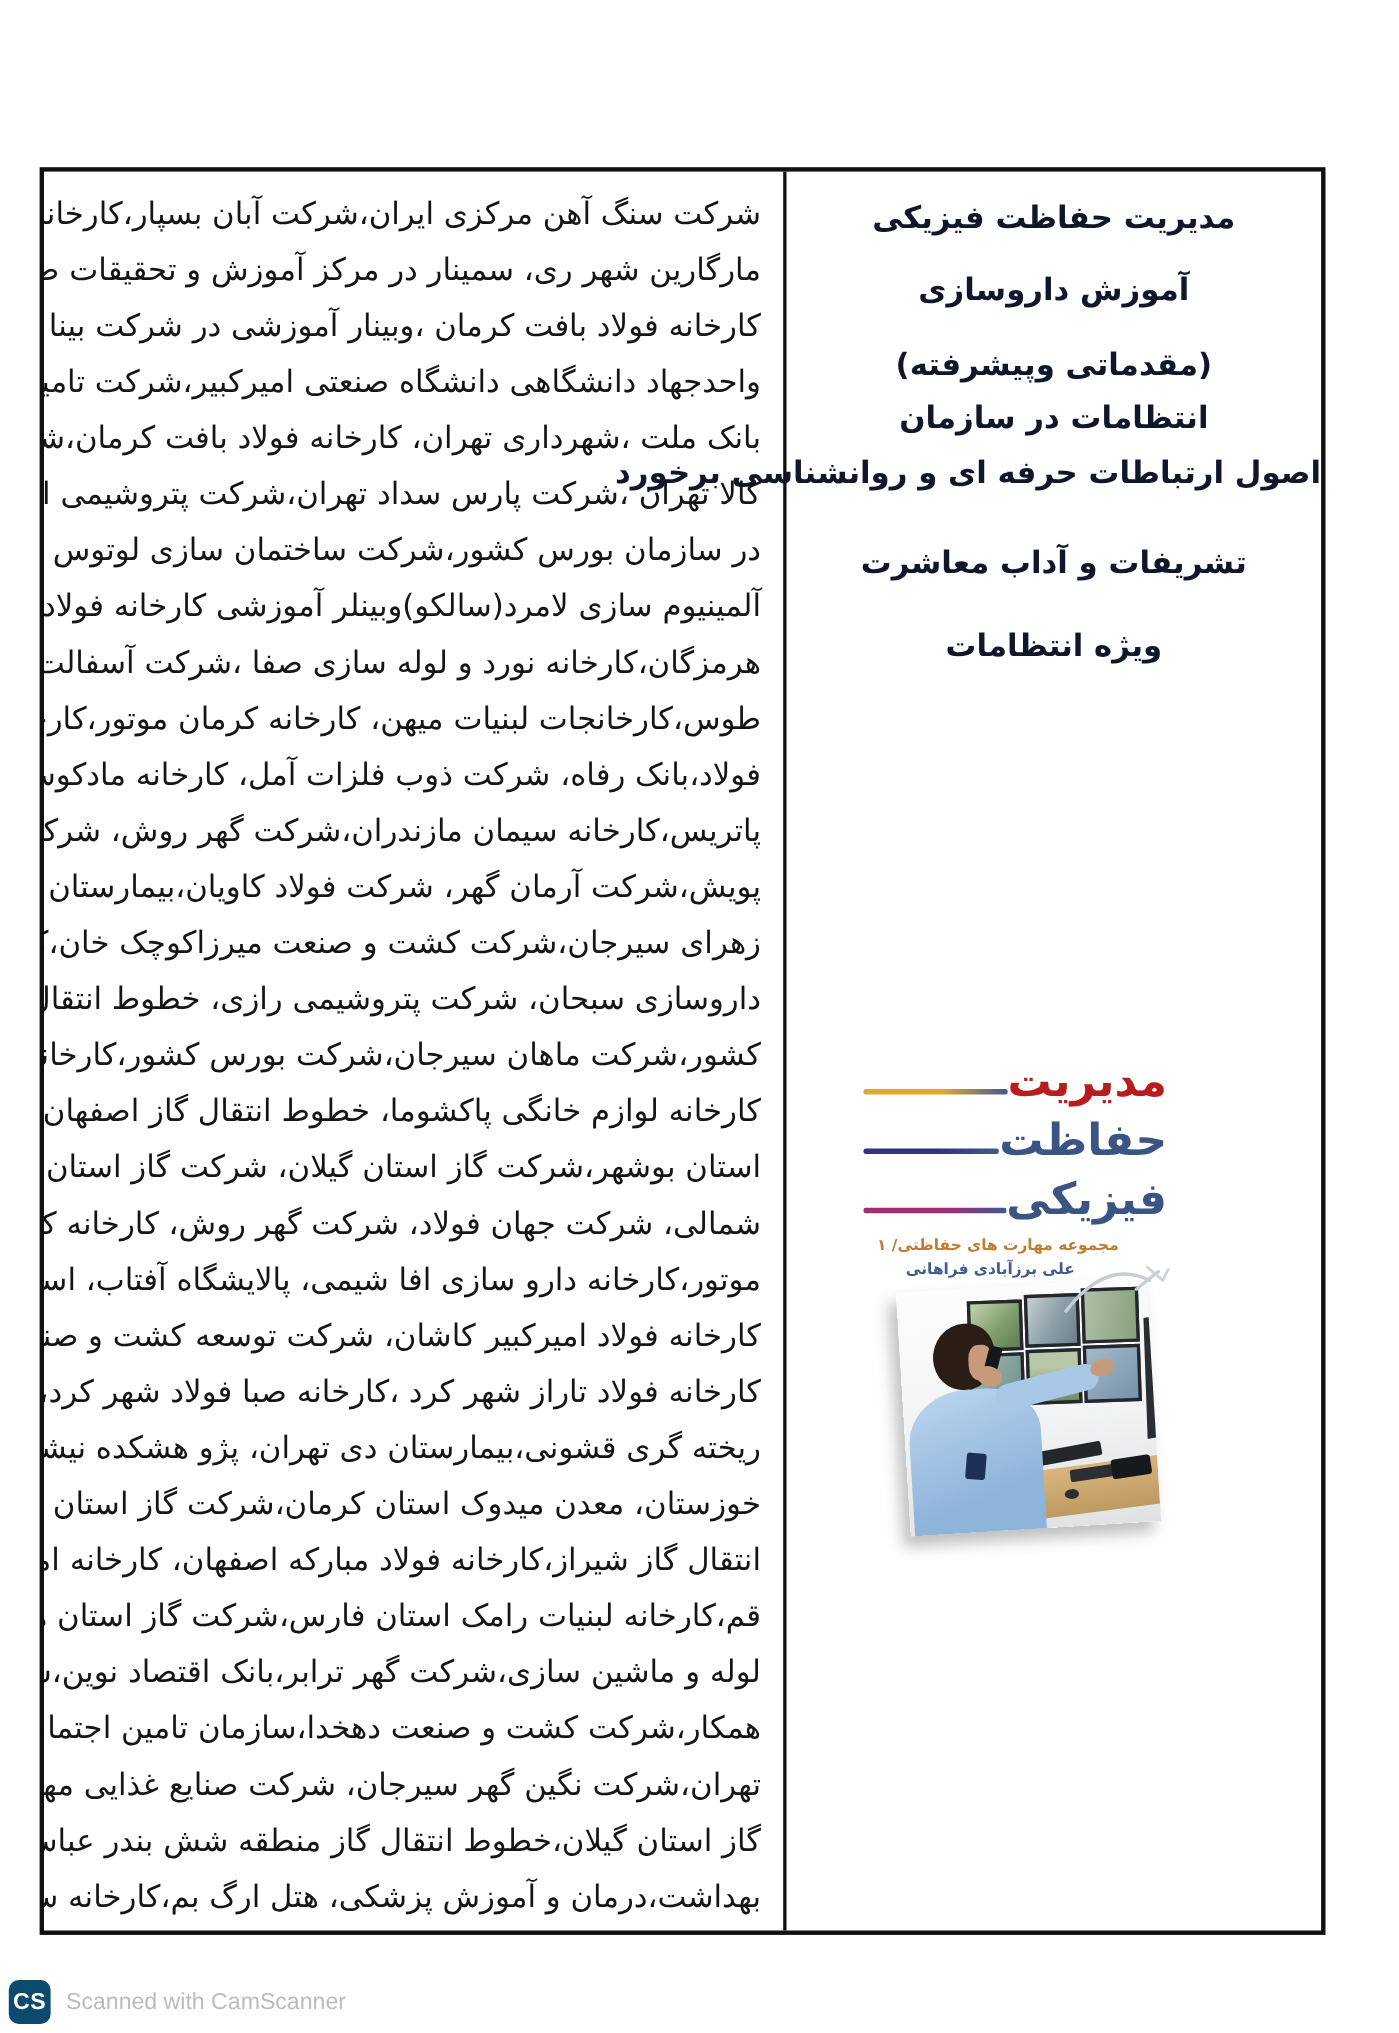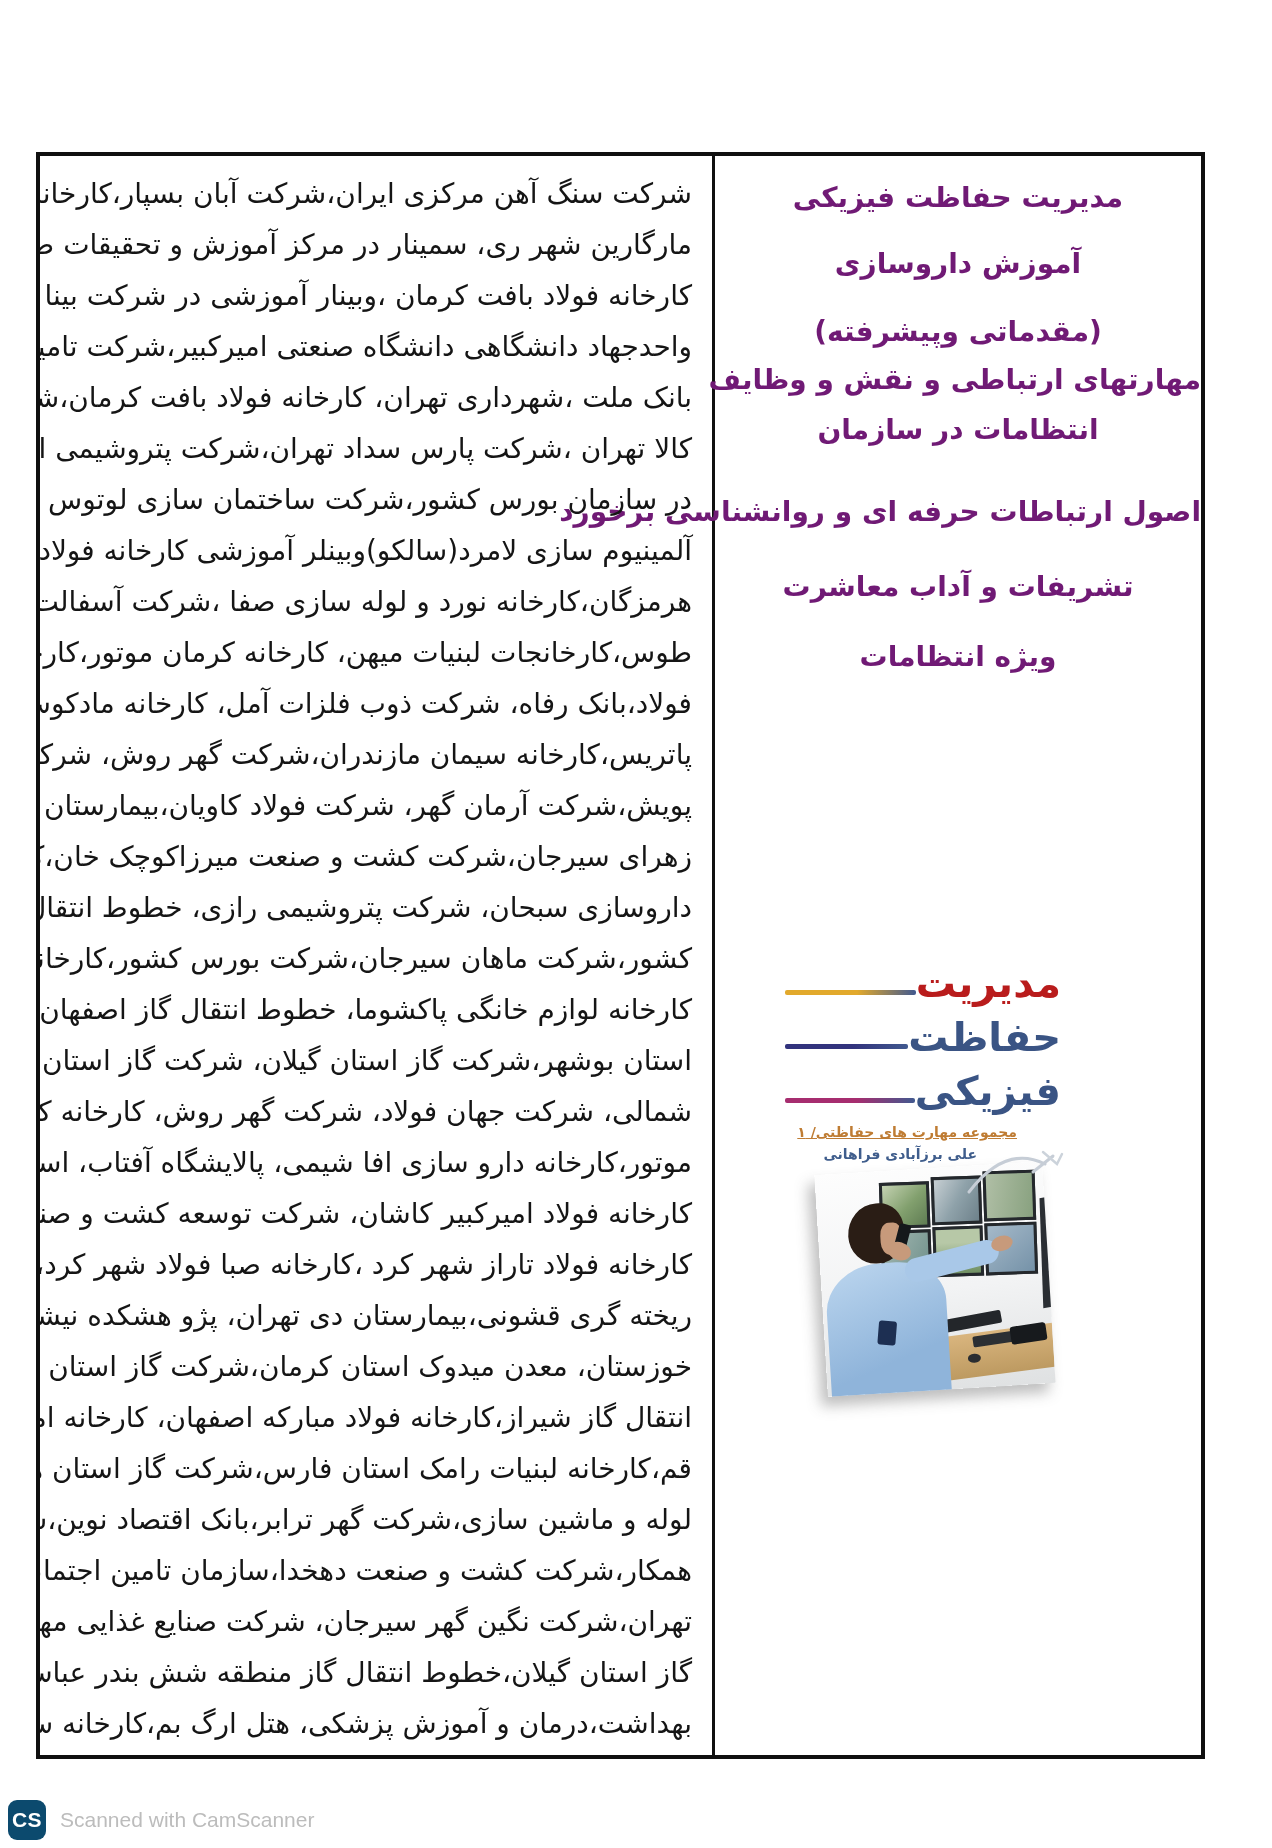--- a/index.html
+++ b/index.html
@@ -8,21 +8,21 @@
 
   
   .doc-table{position:absolute;left:36px;top:152px;width:1169px;height:1607px;
              border:4px solid #101010;display:flex;direction:rtl;box-sizing:border-box;background:#fff;}
   .cell{box-sizing:border-box;}
   .cell-titles{width:489px;border-left:3px solid #101010;position:relative;overflow:visible;}
   .cell-body{flex:1;overflow:hidden;position:relative;}
 
   
   .headings{padding-top:0;}
-  .heading{font-weight:bold;font-size:28px;line-height:40px;color:#701a75;text-align:center;
+  .heading{font-weight:bold;font-size:28px;line-height:40px;color:#0f172a;text-align:center;
            white-space:nowrap;direction:rtl;}
   .heading:nth-child(1){margin-top:22px;}
   .heading:nth-child(2){margin-top:26px;}
   .heading:nth-child(3){margin-top:28px;}
   .heading:nth-child(4){margin-top:8px;}
   .heading:nth-child(5){margin-top:10px;}
   .heading:nth-child(6){margin-top:42px;}
   .heading:nth-child(7){margin-top:35px;}
   .heading:nth-child(8){margin-top:30px;}
 
@@ -30,21 +30,21 @@
   .body-lines{padding:12px 20px 0 10px;direction:rtl;}
   .body-line{font-size:28px;line-height:51px;color:#151515;text-align:right;white-space:nowrap;direction:rtl;}
 
   
   .book-cover{position:absolute;left:68px;top:798px;width:278px;direction:rtl;}
   .cover-row{display:flex;flex-direction:row-reverse;align-items:flex-end;height:54px;}
   .cover-word{font-size:40px;font-weight:bold;line-height:50px;white-space:nowrap;
               filter:blur(.4px);}
   .cover-line{flex:1;height:5px;margin-bottom:13px;margin-left:2px;border-radius:2px;}
   .cover-series{font-size:14px;font-weight:bold;text-align:left;direction:rtl;margin:8px 0 0 4px;
-                white-space:nowrap;text-align:right;padding-right:44px;filter:blur(.3px);text-decoration:underline;}
+                white-space:nowrap;text-align:right;padding-right:44px;filter:blur(.3px);}
   .cover-author{font-size:14px;font-weight:bold;direction:rtl;margin:6px 0 0 4px;white-space:nowrap;
                 text-align:right;padding-right:84px;filter:blur(.3px);}
 
   
   .sketch{position:absolute;left:248px;top:988px;z-index:3;}
 
   
   .photo{position:absolute;left:106px;top:1012px;width:228px;height:222px;
          transform:rotate(-3.5deg);transform-origin:50% 50%;
          background:linear-gradient(175deg,#fdfdfd 0%,#f2f3f4 55%,#dfe1e2 100%);
@@ -95,21 +95,20 @@
 <div class="page">
 
   <div class="doc-table">
 
     <div class="cell cell-titles">
 
       <div class="headings">
           <div class="heading">مدیریت حفاظت فیزیکی</div>
           <div class="heading">آموزش داروسازی</div>
           <div class="heading">(مقدماتی وپیشرفته)</div>
-          <div class="heading">مهارتهای ارتباطی و نقش و وظایف</div>
           <div class="heading">انتظامات در سازمان</div>
           <div class="heading">اصول ارتباطات حرفه ای و روانشناسی برخورد</div>
           <div class="heading">تشریفات و آداب معاشرت</div>
           <div class="heading">ویژه انتظامات</div>
         </div>
 
       <div class="book-cover">
         <div>
             <div class="cover-row">
               <div class="cover-line" style="background: linear-gradient(90deg, rgb(226, 169, 44) 0%, rgb(226, 169, 44) 55%, rgb(65, 89, 143) 100%);"></div>

